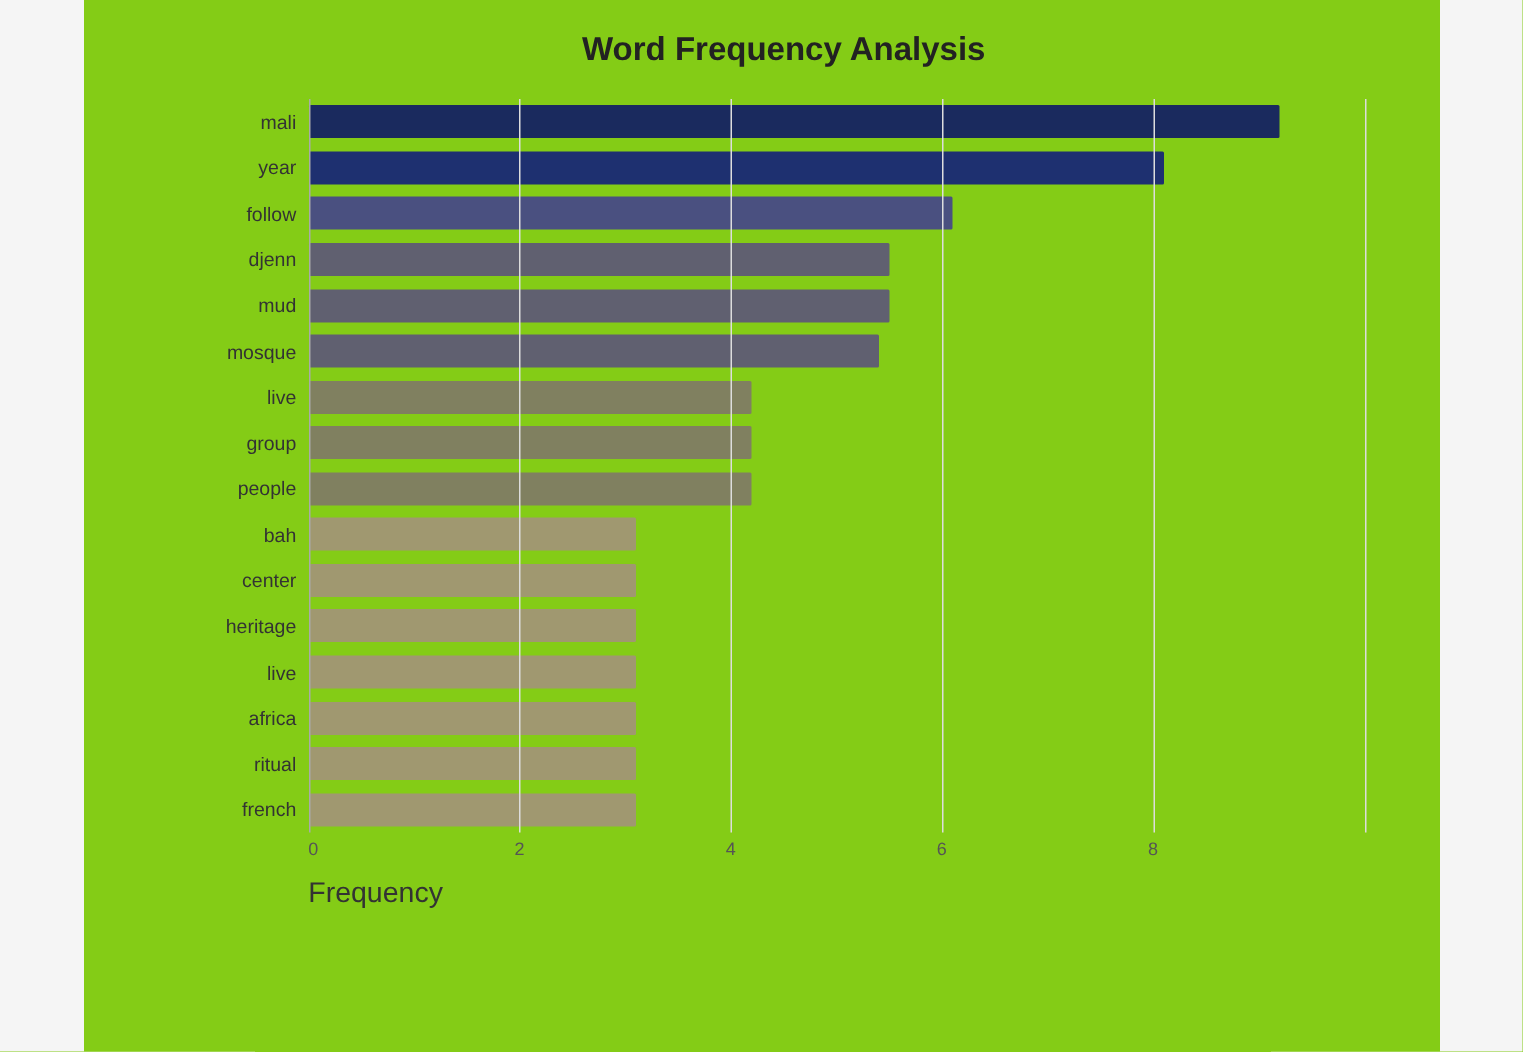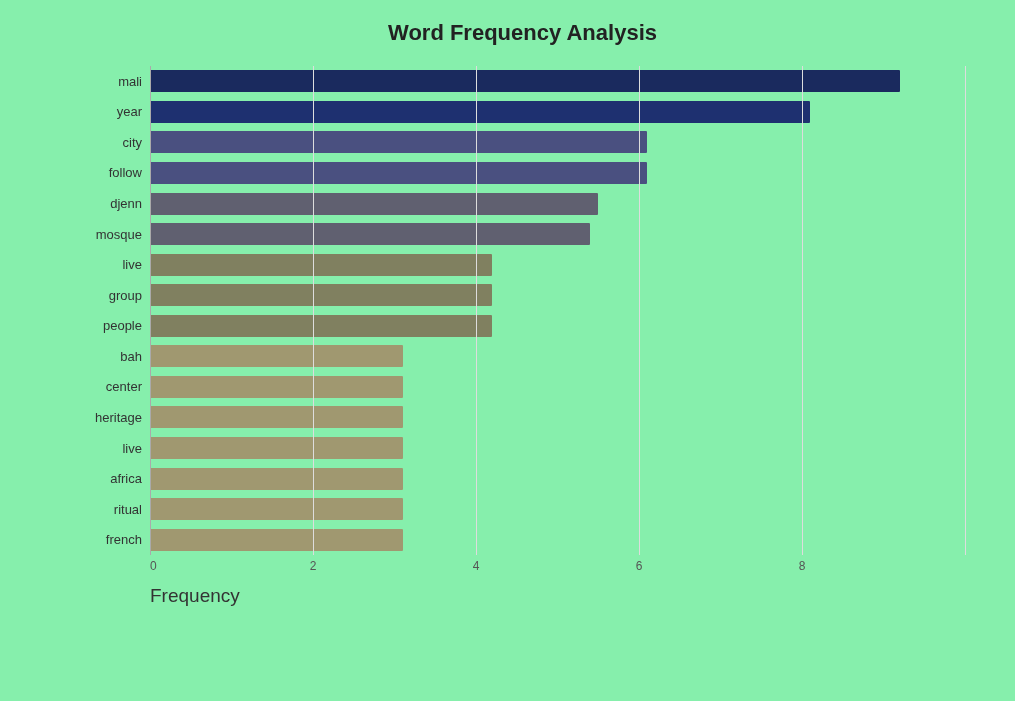--- a/index.html
+++ b/index.html
@@ -6,22 +6,22 @@
     body {
       font-family: Arial, sans-serif;
       background: #f5f5f5;
       width: 1015px;
       height: 701px;
       display: flex;
       align-items: center;
       justify-content: center;
     }
     .chart-container {
-      background: #86efac;
-      width: 1015px;
+      background: #84cc16;
+      width: 904px;
       height: 701px;
       padding: 20px 50px 60px 80px;
       position: relative;
     }
     .chart-title {
       text-align: center;
       font-size: 22px;
       font-weight: bold;
       color: #222;
       margin-bottom: 20px;
@@ -99,33 +99,33 @@
             <div class="bar" style="width: 92%; background-color: rgb(26, 42, 94);"></div>
           </div>
         </div>
         <div class="bar-row">
           <div class="bar-label">year</div>
           <div class="bar-track">
             <div class="bar" style="width: 81%; background-color: rgb(30, 48, 112);"></div>
           </div>
         </div>
         <div class="bar-row">
-          <div class="bar-label">city</div>
+          <div class="bar-label">follow</div>
           <div class="bar-track">
             <div class="bar" style="width: 61%; background-color: rgb(74, 80, 128);"></div>
           </div>
         </div>
         <div class="bar-row">
-          <div class="bar-label">follow</div>
-          <div class="bar-track">
-            <div class="bar" style="width: 61%; background-color: rgb(74, 80, 128);"></div>
-          </div>
-        </div>
-        <div class="bar-row">
           <div class="bar-label">djenn</div>
+          <div class="bar-track">
+            <div class="bar" style="width: 55%; background-color: rgb(96, 96, 112);"></div>
+          </div>
+        </div>
+        <div class="bar-row">
+          <div class="bar-label">mud</div>
           <div class="bar-track">
             <div class="bar" style="width: 55%; background-color: rgb(96, 96, 112);"></div>
           </div>
         </div>
         <div class="bar-row">
           <div class="bar-label">mosque</div>
           <div class="bar-track">
             <div class="bar" style="width: 54%; background-color: rgb(96, 96, 112);"></div>
           </div>
         </div>

